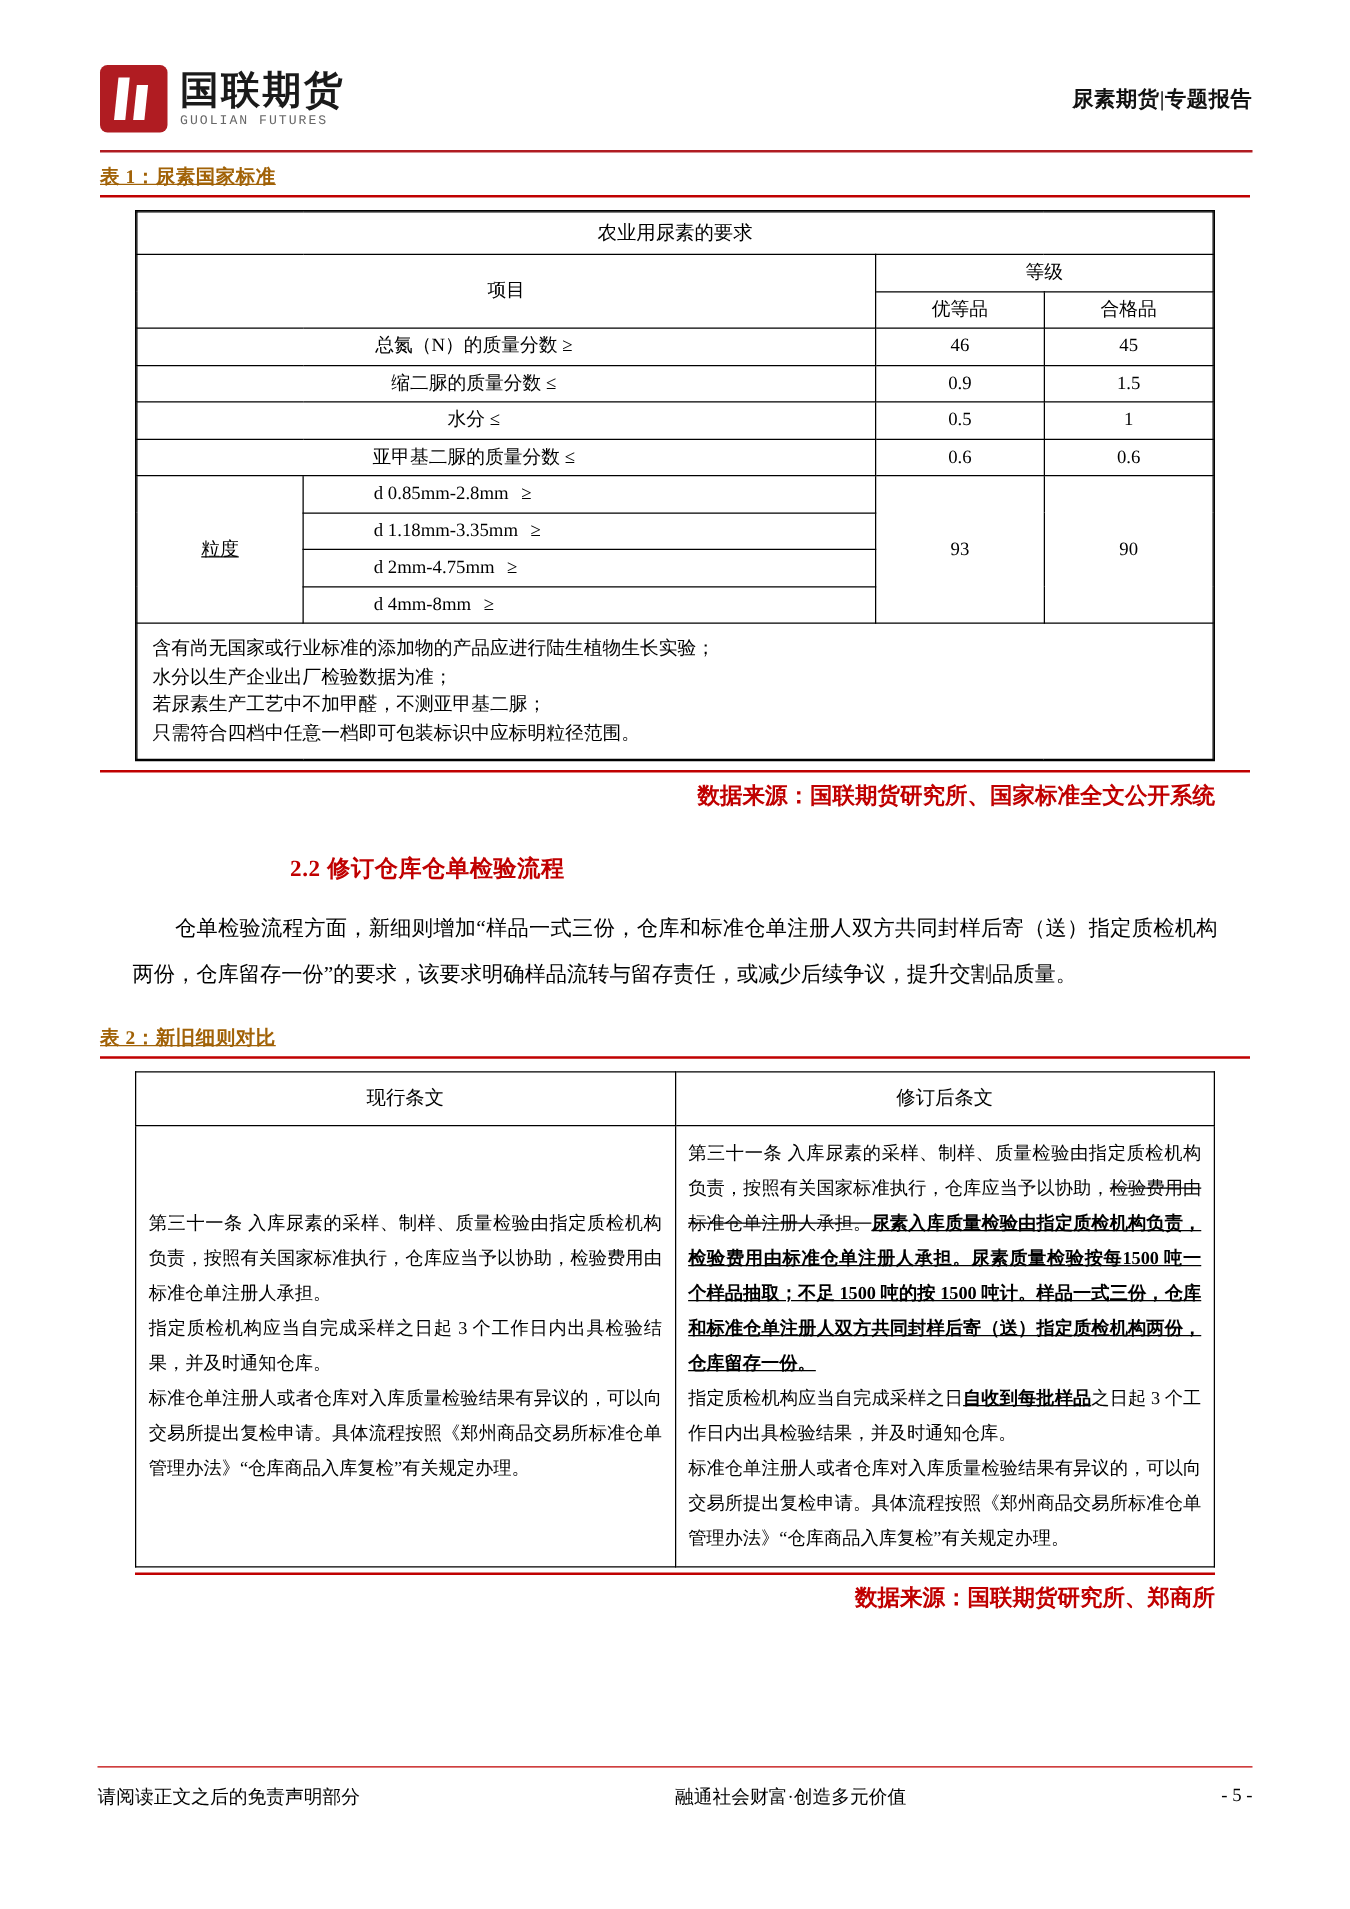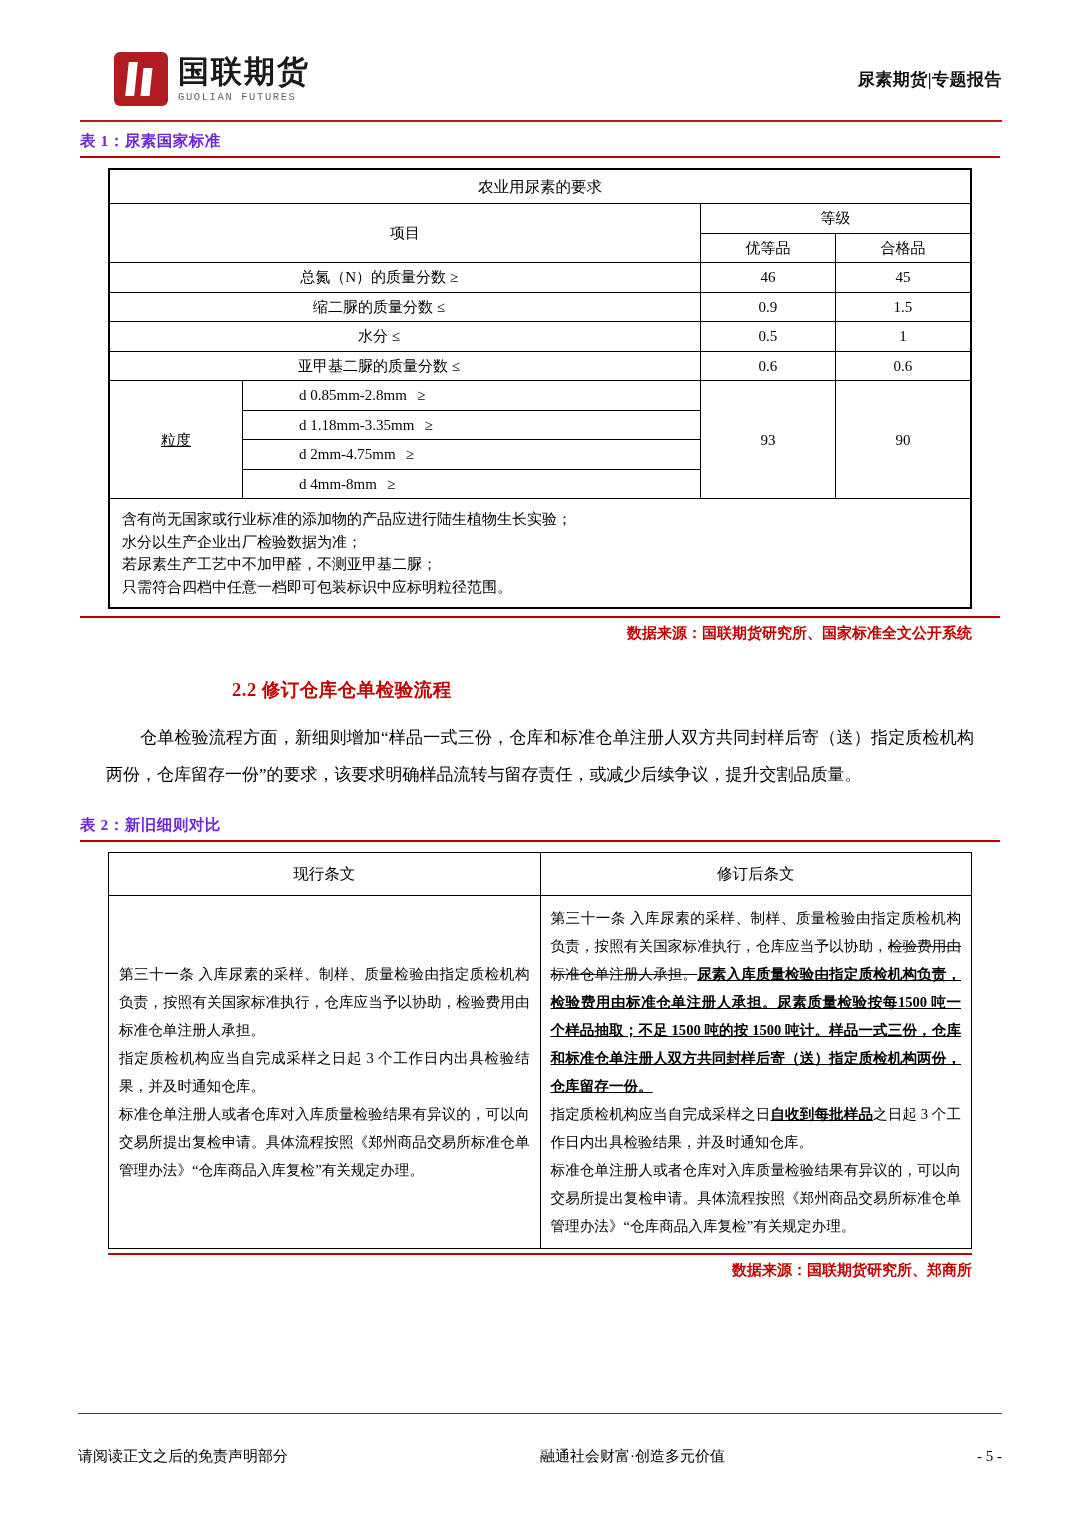--- a/index.html
+++ b/index.html
@@ -29,21 +29,20 @@
     align-items: center;
     justify-content: space-between;
     padding-top: 52px;
     padding-left: 8px;
     padding-right: 6px;
   }
   .logo-block {
     display: flex;
     align-items: center;
     gap: 10px;
-    margin-left: 34px;
   }
   .logo-mark {
     width: 54px;
     height: 54px;
     background: #b01c22;
     border-radius: 6px;
     position: relative;
     overflow: hidden;
   }
   .logo-mark::before {
@@ -87,25 +86,26 @@
   }
   .header-rule {
     margin-top: 14px;
     border-top: 2.5px solid #b01c22;
     margin-left: 8px;
     margin-right: 6px;
   }
 
   
   .tbl-caption {
-    color: #6d28d9;
+    color: #a16207;
     font-size: 15.5px;
     font-weight: bold;
     margin: 9px 0 0 8px;
     letter-spacing: 0.5px;
+    text-decoration: underline;
   }
   .caption-rule {
     border-top: 2px solid #c00000;
     margin: 4px 8px 0 8px;
   }
 
   
   .t1-wrap {
     margin: 10px 36px 0 36px;
     border: 1px solid #000;
@@ -151,21 +151,21 @@
   }
   .grain-sub .cmp2 {
     display: inline-block;
     margin-left: 10px;
   }
 
   
   .src {
     text-align: right;
     color: #c00000;
-    font-size: 15px;
+    font-size: 18px;
     font-weight: bold;
     margin-right: 36px;
     margin-top: 6px;
   }
   .src-rule {
     border-top: 2px solid #c00000;
     margin: 4px 36px 0 36px;
   }
   .t1-bottom-rule {
     border-top: 2.5px solid #c00000;
@@ -220,21 +220,21 @@
   
   .footer-rule {
     position: absolute;
     left: 78px; right: 78px;
     bottom: 113px;
     border-top: 1.5px solid #c00000;
   }
   .footer {
     position: absolute;
     left: 78px; right: 78px;
-    bottom: 61px;
+    bottom: 80px;
     display: flex;
     align-items: center;
     justify-content: space-between;
     font-size: 15px;
   }
   .footer .mid { flex: 1; text-align: center; }
 </style>
 </head>
 <body>
 

